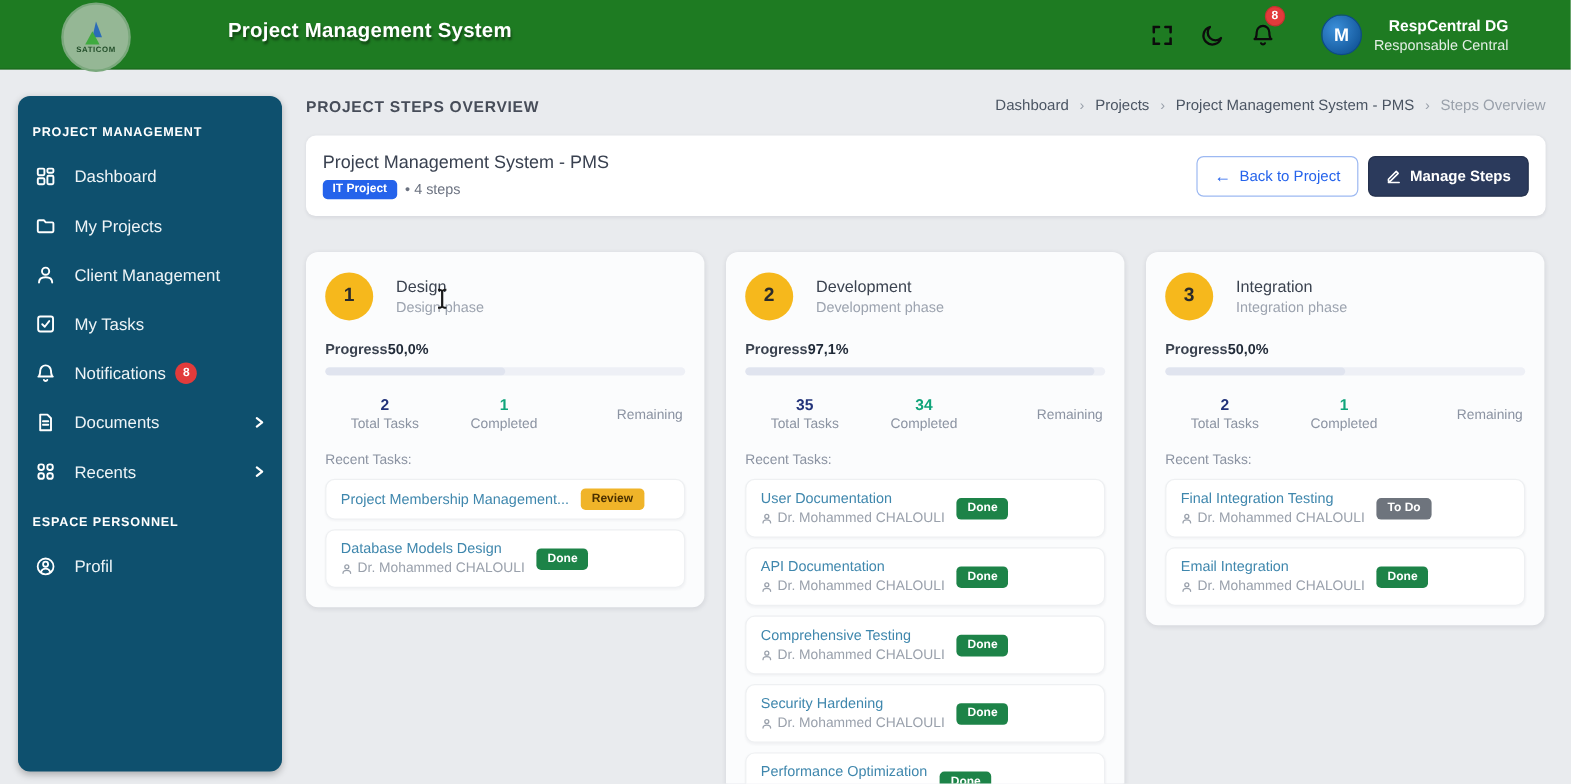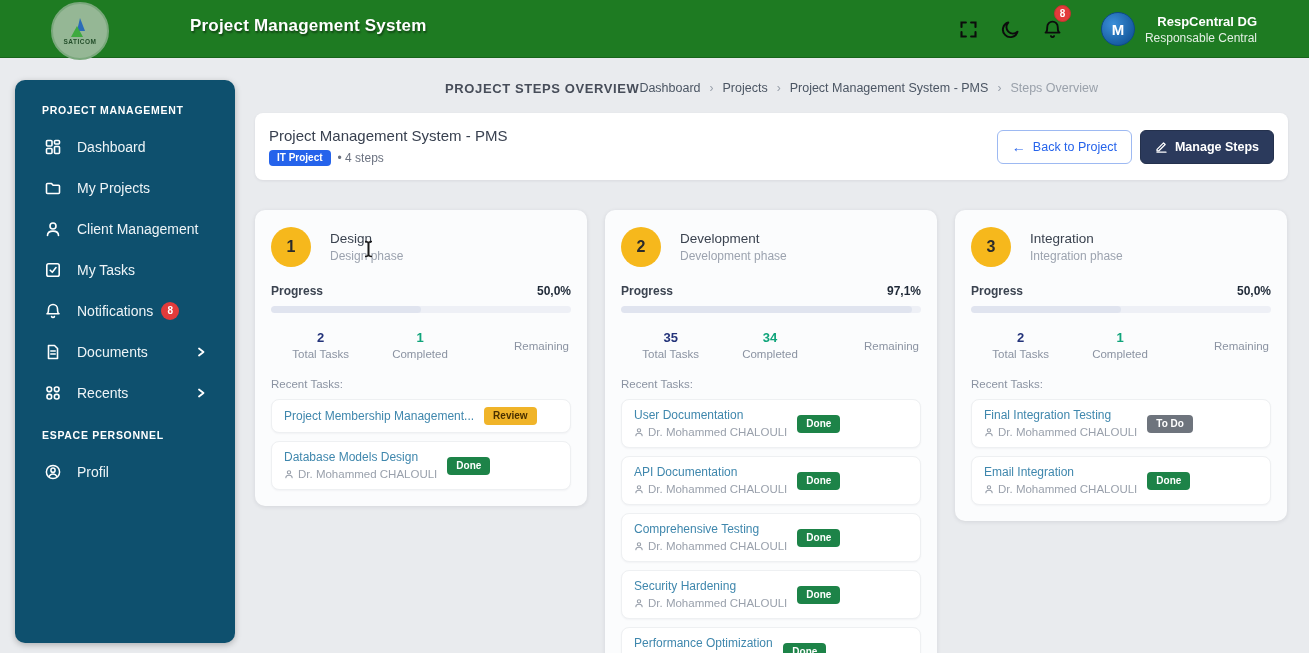--- a/index.html
+++ b/index.html
@@ -56,21 +56,21 @@
   }
   .user-meta { margin-left:10px; }
   .user-name { color:#ffffff; font-size:13px; font-weight:bold; line-height:17px; }
   .user-role { color:rgba(255,255,255,.88); font-size:12px; line-height:16px; }
 
   
   .sidebar {
     position:absolute; left:15px; top:80px; width:220px; height:563px;
     background:#0e506e; border-radius:10px;
     box-shadow:0 2px 6px rgba(0,0,0,.25);
-    padding:18px 23px; z-index:10;
+    padding:18px 8px; z-index:10;
   }
   .side-section-label {
     color:#ffffff; font-size:10.5px; font-weight:bold; letter-spacing:.7px;
     padding:6px 4px 10px 4px;
   }
   .side-item {
     display:flex; align-items:center; height:41px; padding:0 6px;
     color:#eef4f7; font-size:14px; cursor:pointer; border-radius:6px;
   }
   .side-item .s-icon { width:18px; height:18px; margin-right:15px; flex:0 0 18px; }
@@ -79,21 +79,21 @@
     background:#e23b3b; color:#fff; font-size:10px; font-weight:bold;
     min-width:18px; height:18px; border-radius:9px;
     display:flex; align-items:center; justify-content:center;
     padding:0 5px; margin-left:8px; margin-right:auto;
   }
   .side-chevron { width:10px; height:10px; margin-left:auto; }
   .side-item .with-badge { flex:0 0 auto; }
 
   
   .main { position:absolute; left:255px; top:80px; width:1033px; }
-  .page-head { display:flex; justify-content:center; align-items:center; height:16px; }
+  .page-head { display:flex; justify-content:space-between; align-items:center; height:16px; }
   .page-title { font-size:13px; font-weight:bold; color:#474d59; letter-spacing:.6px; }
   .breadcrumb { display:flex; align-items:center; font-size:12.5px; color:#4b5563; }
   .crumb { cursor:pointer; }
   .crumb.last { color:#9aa1ab; cursor:default; }
   .crumb-sep { color:#9aa1ab; margin:0 9px; font-size:12px; }
   .crumb-sep::before { content:"›"; }
 
   .project-card {
     margin-top:17px; height:67px; background:#ffffff; border-radius:8px;
     box-shadow:0 1px 3px rgba(25,30,45,.08);
@@ -123,21 +123,21 @@
   }
   .step-head { display:flex; align-items:center; }
   .step-num {
     width:40px; height:40px; border-radius:50%; background:#f6b81c;
     color:#2b2b2b; font-size:16px; font-weight:bold;
     display:flex; align-items:center; justify-content:center; flex:0 0 40px;
   }
   .step-titles { margin-left:19px; }
   .step-title { font-size:13.5px; color:#3b4350; line-height:18px; }
   .step-sub { font-size:12px; color:#9ca3af; line-height:17px; }
-  .progress-row { display:flex; justify-content:space-between; align-items:center; margin-top:17px; }
+  .progress-row { display:flex; align-items:center; margin-top:17px; }
   .progress-label { font-size:12px; font-weight:bold; color:#3b4350; }
   .progress-value { font-size:12px; font-weight:bold; color:#1f2937; }
   .progress-track { margin-top:8px; height:7px; border-radius:4px; background:#eef0f6; overflow:hidden; }
   .progress-fill { height:100%; border-radius:4px; background:#e0e4ef; }
   .stats-row { display:flex; align-items:center; margin-top:16px; }
   .stat { flex:1; text-align:center; }
   .stat-num { font-size:13px; font-weight:bold; line-height:17px; }
   .stat-num.total { color:#23337a; }
   .stat-num.completed { color:#0fa47a; }
   .stat-label { font-size:11.5px; color:#8b93a2; line-height:16px; }

